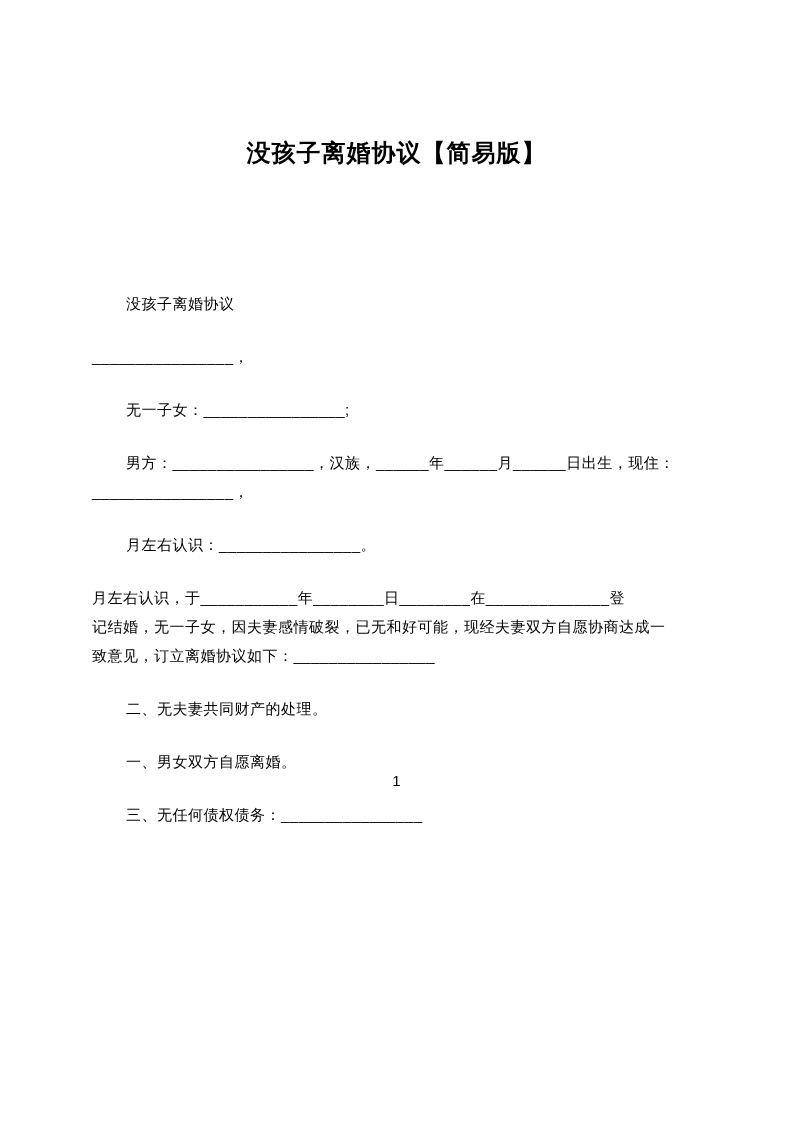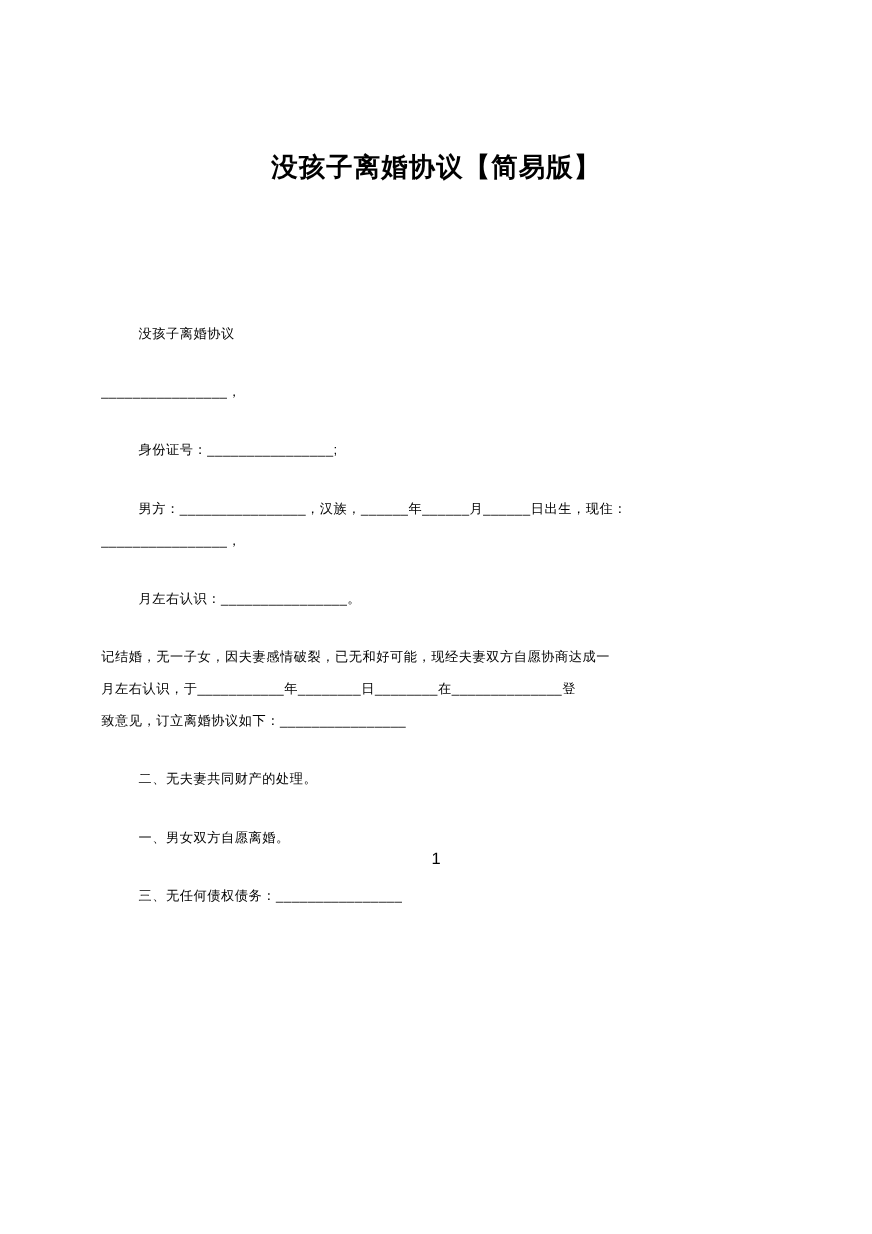--- a/index.html
+++ b/index.html
@@ -28,21 +28,21 @@
   }
   .doc-body {
     margin-top: 118px;
     padding: 0 96px 0 92px;
   }
   .para {
     margin: 0 0 24px 0;
   }
   .ln {
     margin: 0;
-    font-size: 12px;
+    font-size: 15px;
     line-height: 29px;
     white-space: pre;
     letter-spacing: 0.5px;
   }
   .ind {
     text-indent: 34px;
   }
   .page-number {
     position: absolute;
     left: 0;
@@ -64,35 +64,35 @@
 
     <div class="para">
       <p class="ln ind">没孩子离婚协议</p>
     </div>
 
     <div class="para">
       <p class="ln">________________，</p>
     </div>
 
     <div class="para">
-      <p class="ln ind">身份证号：________________;</p>
+      <p class="ln ind">无一子女：________________;</p>
     </div>
 
     <div class="para">
       <p class="ln ind">男方：________________，汉族，______年______月______日出生，现住：</p>
       <p class="ln">________________，</p>
     </div>
 
     <div class="para">
       <p class="ln ind">月左右认识：________________。</p>
     </div>
 
     <div class="para">
+      <p class="ln">月左右认识，于___________年________日________在______________登</p>
       <p class="ln">记结婚，无一子女，因夫妻感情破裂，已无和好可能，现经夫妻双方自愿协商达成一</p>
-      <p class="ln">月左右认识，于___________年________日________在______________登</p>
       <p class="ln">致意见，订立离婚协议如下：________________</p>
     </div>
 
     <div class="para">
       <p class="ln ind">二、无夫妻共同财产的处理。</p>
     </div>
 
     <div class="para">
       <p class="ln ind">一、男女双方自愿离婚。</p>
     </div>

